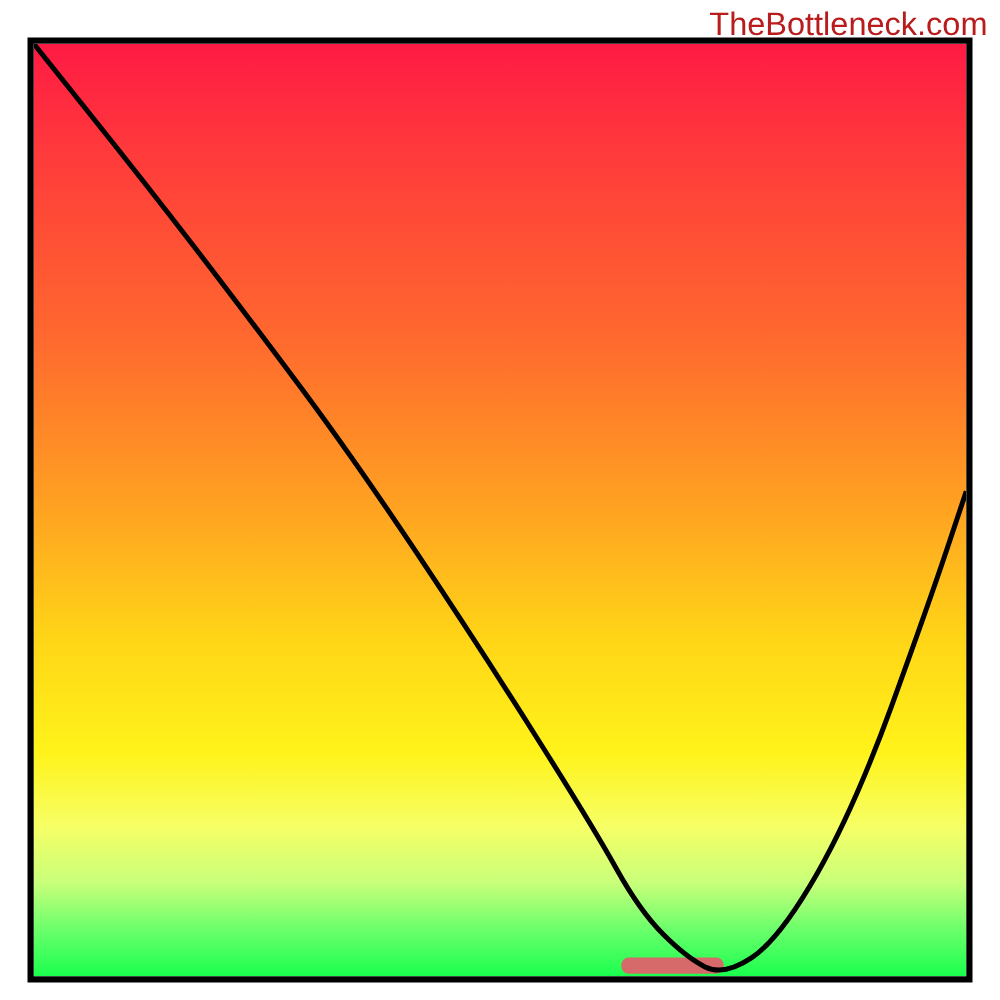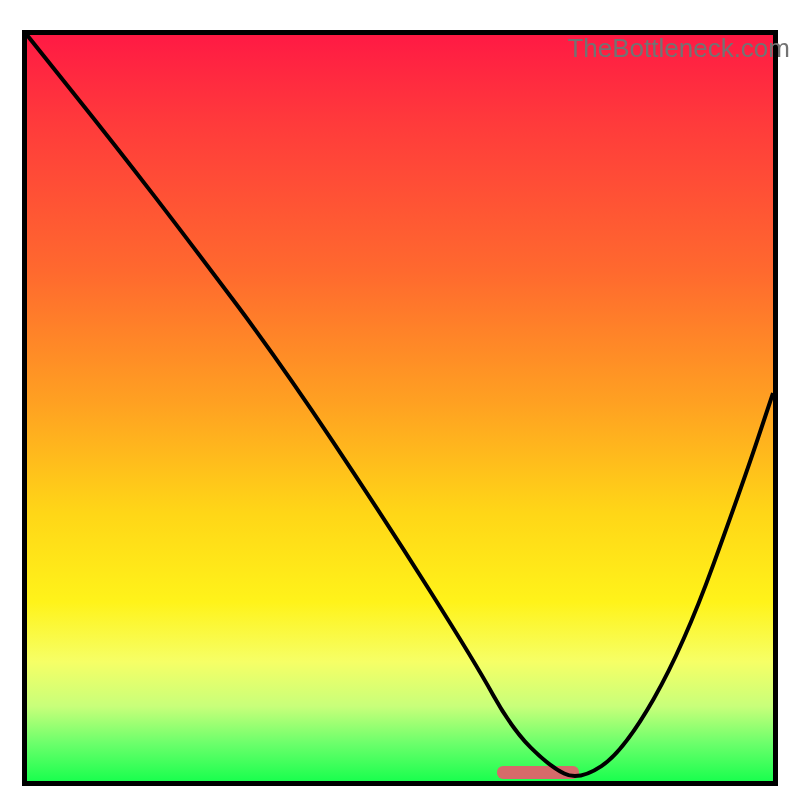--- a/index.html
+++ b/index.html
@@ -14,24 +14,23 @@
     position: relative;
     width: 800px;
     height: 800px;
   }
   .watermark {
     position: absolute;
     top: 4px;
     right: 10px;
     font-family: Arial, Helvetica, sans-serif;
     font-size: 26px;
-    color: #737373;
+    color: #b91c1c;
     letter-spacing: 0px;
     z-index: 10;
-    margin-top: 29px;
   }
   .plot-frame {
     position: absolute;
     left: 22px;
     top: 30px;
     width: 756px;
     height: 756px;
     border: 5px solid #000;
     box-sizing: border-box;
     overflow: hidden;

